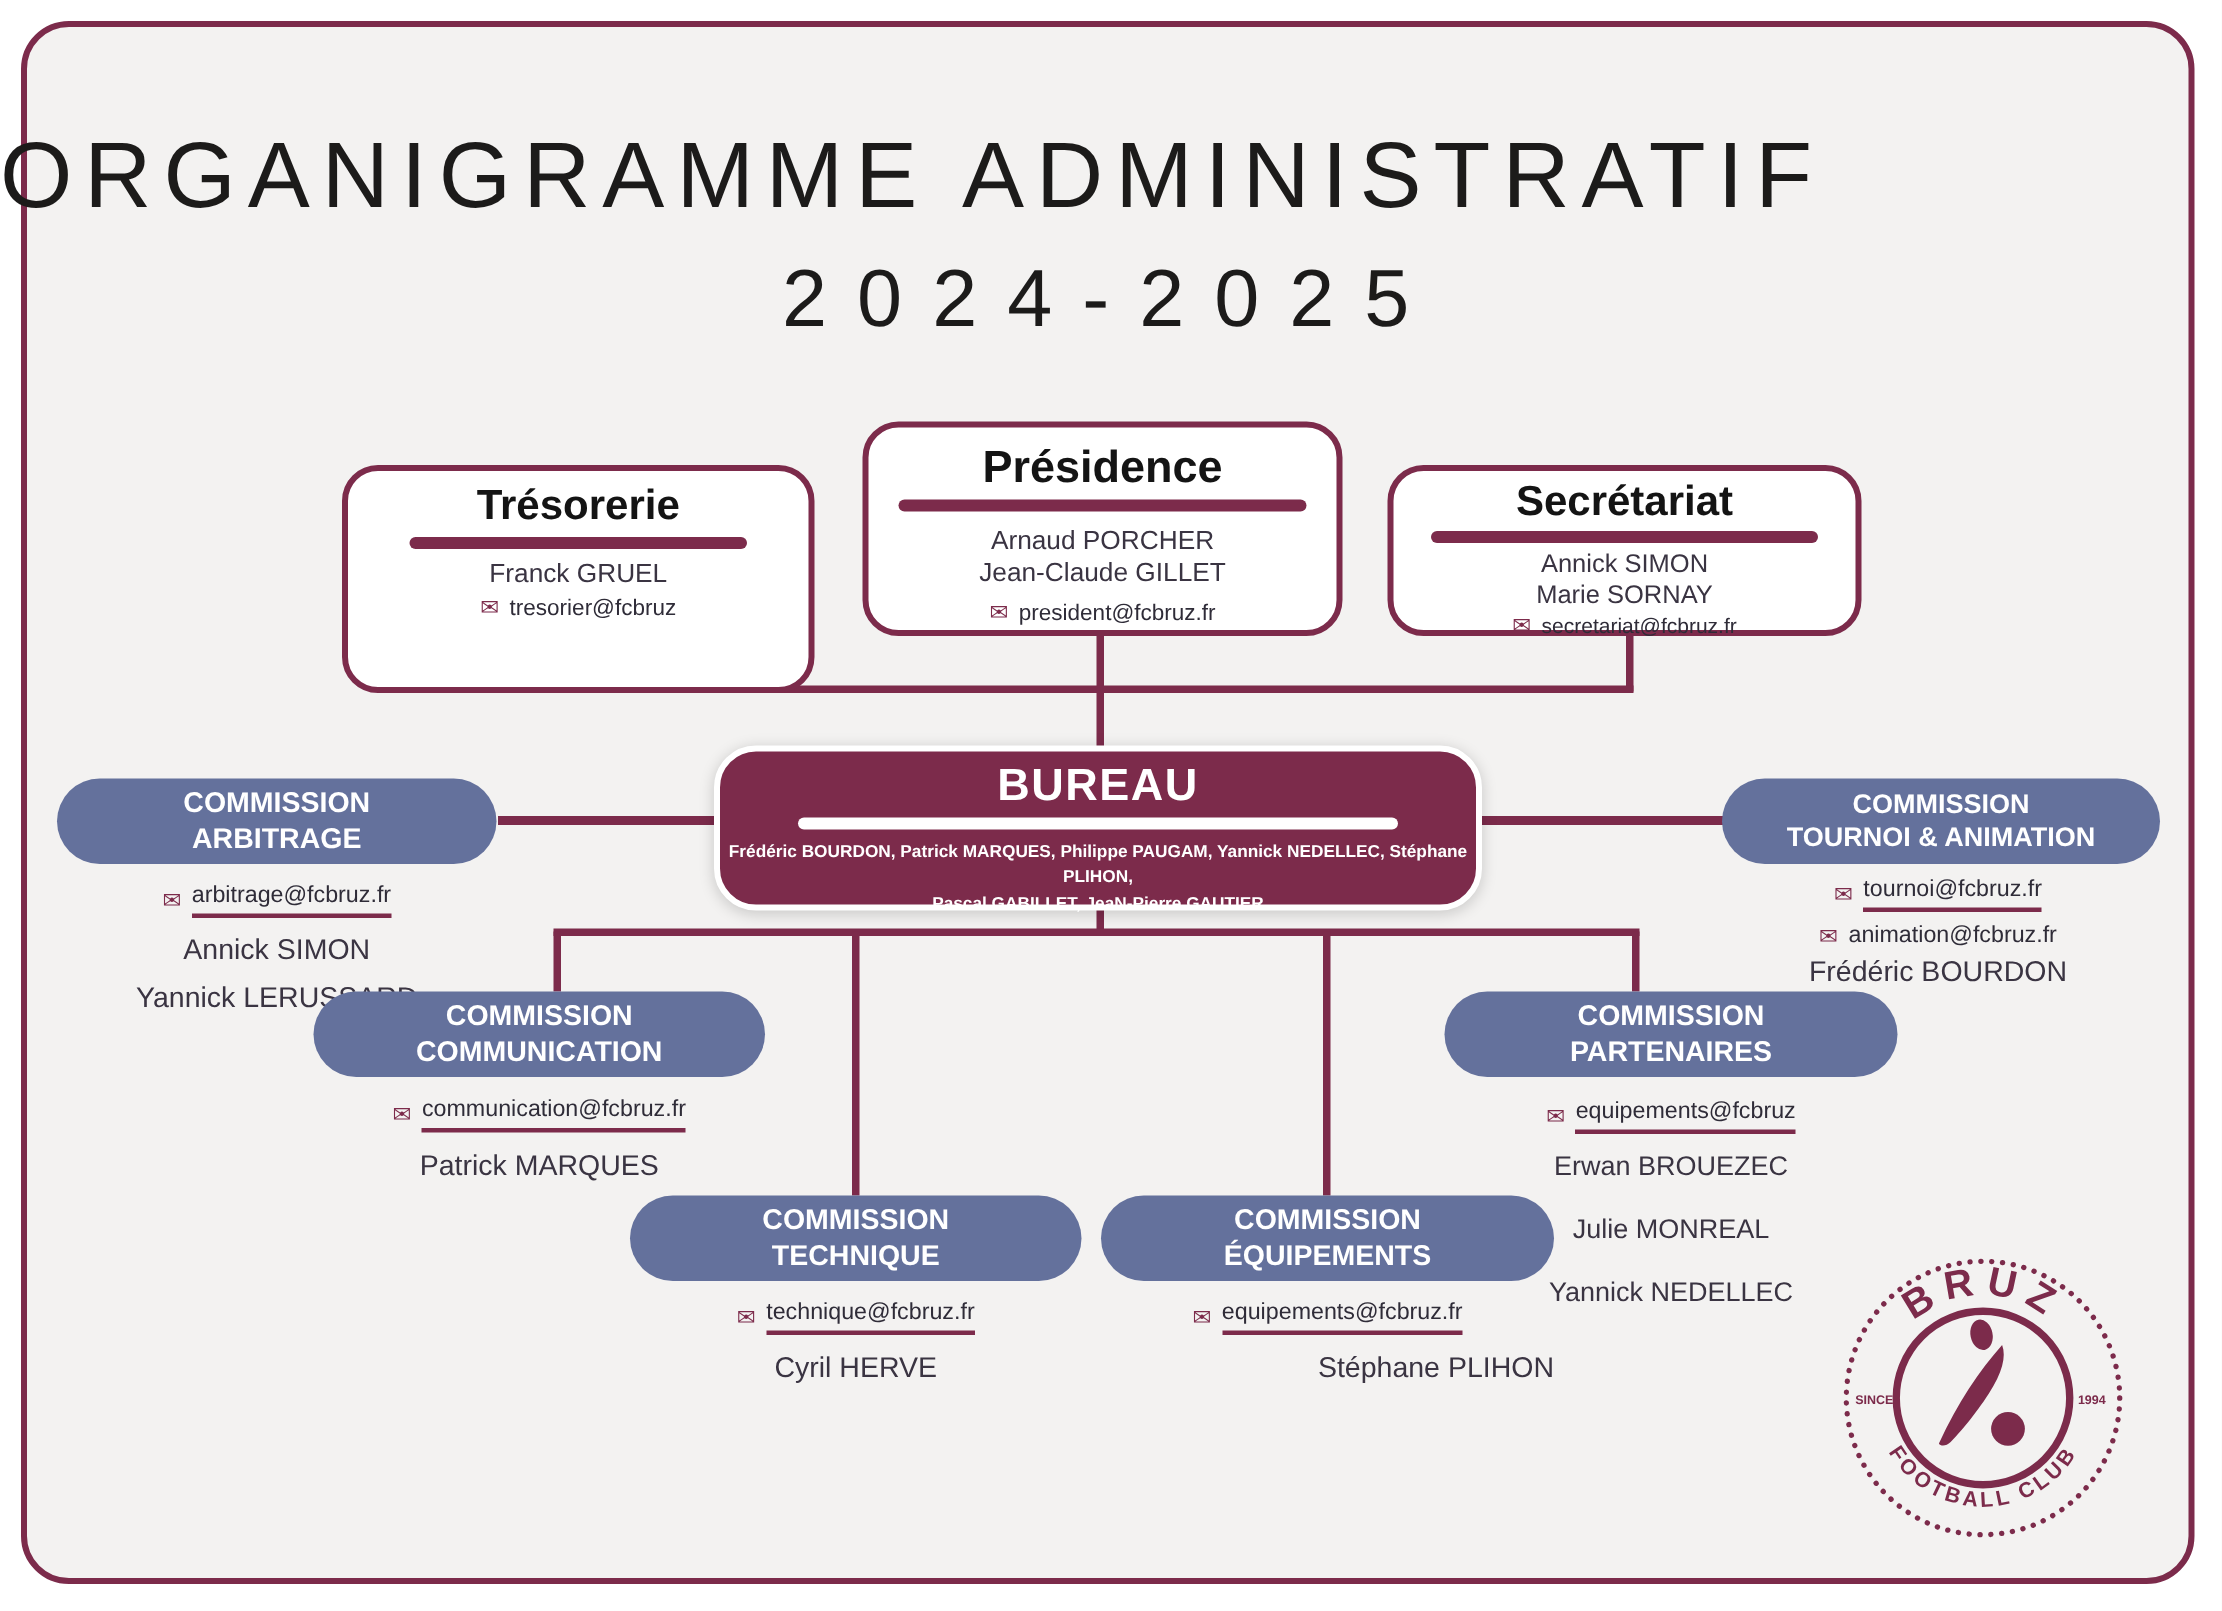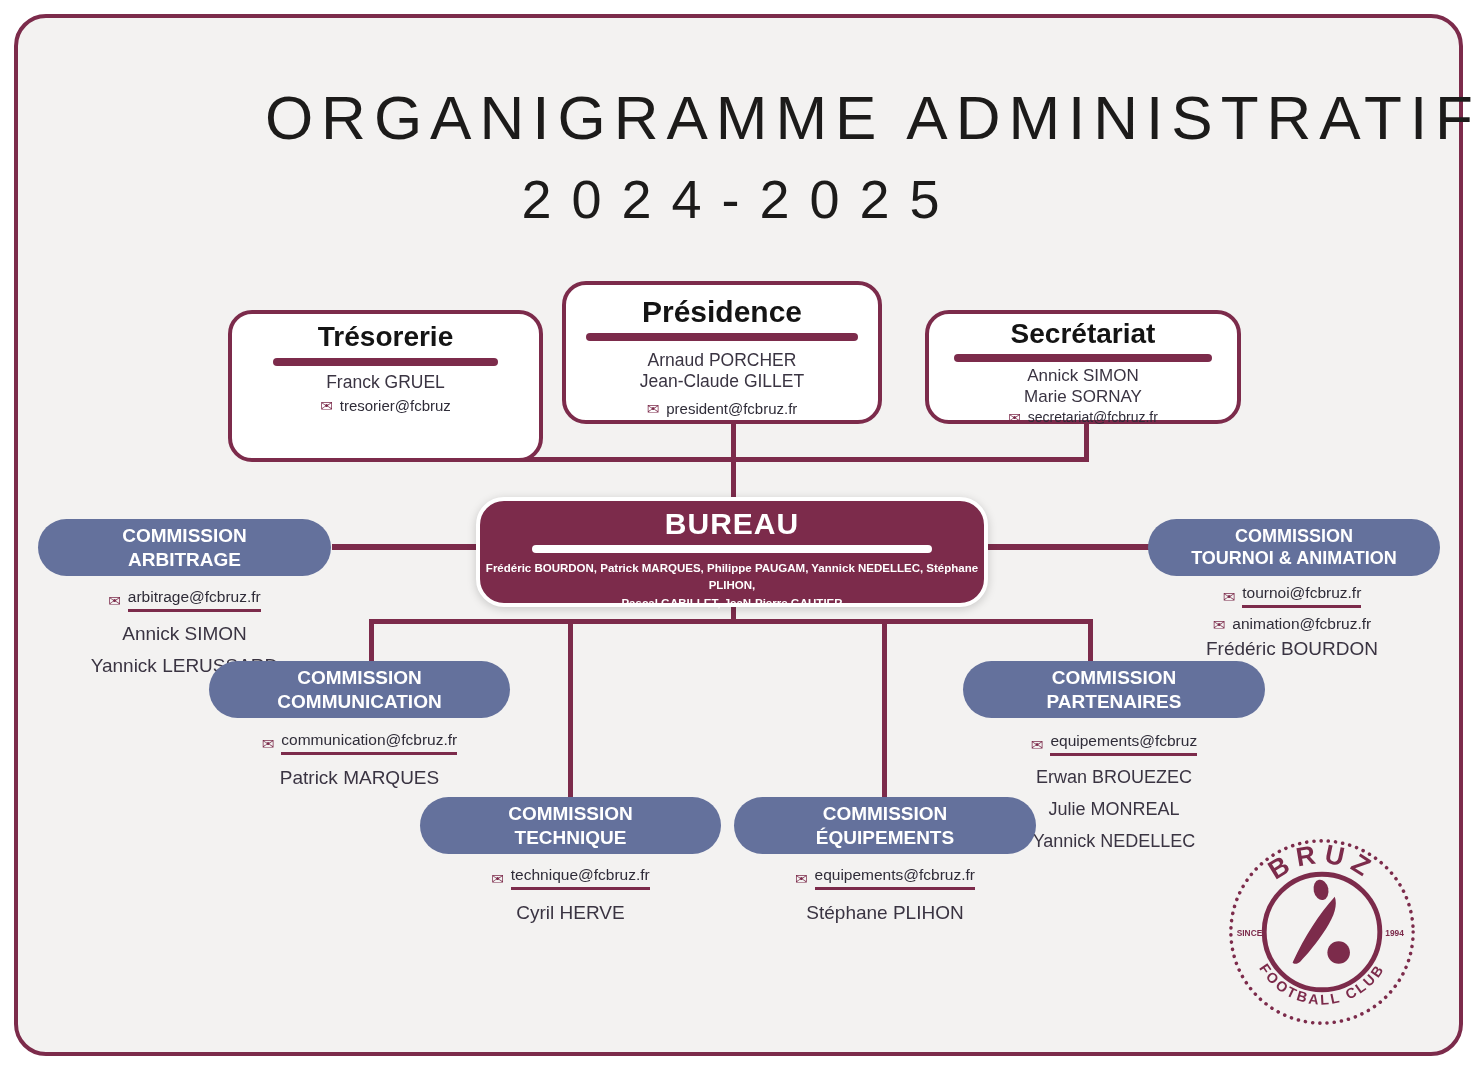--- a/index.html
+++ b/index.html
@@ -8,21 +8,21 @@
     --bg:#f3f2f1;
     --ink:#1c1b1a;
     --name:#3a3442;
   }
   *{box-sizing:border-box;margin:0;padding:0}
   html,body{width:1481px;height:1074px;background:#ffffff;overflow:hidden;
     font-family:"Liberation Sans","DejaVu Sans",sans-serif;}
   .stage{position:relative;width:1481px;height:1074px;}
   .frame{position:absolute;left:14px;top:14px;width:1449px;height:1042px;
     border:4px solid var(--maroon);border-radius:32px;background:var(--bg);}
-  .title{position:absolute;left:0;top:82px;width:100%;text-align:right;
+  .title{position:absolute;left:0;top:82px;width:100%;text-align:left;
     font-size:62px;font-weight:400;letter-spacing:8px;color:var(--ink);}
   .subtitle{position:absolute;left:0;top:168px;width:100%;text-align:center;
     font-size:54px;font-weight:300;letter-spacing:20px;color:var(--ink);}
   .line{position:absolute;background:var(--maroon);}
   .card{position:absolute;background:#ffffff;border:4px solid var(--maroon);
     border-radius:24px;text-align:center;padding-top:8px;}
   .card-title{font-weight:800;color:#141414;line-height:1.1;}
   .bar{height:8px;border-radius:4px;background:var(--maroon);margin:5px auto 6px auto;}
   .name{font-size:17.5px;color:var(--name);line-height:1.22;}
   .email-row{display:flex;justify-content:center;align-items:center;gap:7px;margin-top:4px;}
@@ -34,21 +34,21 @@
     box-shadow:0 2px 10px rgba(0,0,0,.18);text-align:center;padding-top:6px;}
   .bureau-title{color:#ffffff;font-weight:800;font-size:30px;letter-spacing:1px;}
   .bureau-bar{width:400px;height:8px;border-radius:4px;background:#ffffff;margin:4px auto 7px auto;}
   .bureau-line{color:#ffffff;font-weight:700;font-size:11.5px;line-height:1.5;}
   .pill{position:absolute;height:57px;border-radius:29px;background:var(--blue);
     color:#ffffff;font-weight:700;font-size:19px;line-height:1.22;text-align:center;
     display:flex;flex-direction:column;justify-content:center;}
   .pill.small{font-size:18px;}
   .detail{position:absolute;text-align:center;}
   .detail .name{font-size:19px;margin-top:9px;}
-  .detail .name.tight{font-size:18px;margin-top:10px;line-height:1.22;}
+  .detail .name.tight{font-size:18px;margin-top:20px;line-height:1.22;}
   .detail .name.first{margin-top:10px;}
   .logo{position:absolute;left:1224px;top:834px;}
   .logo text{font-family:"Liberation Sans","DejaVu Sans",sans-serif;}
 </style>
 </head>
 <body>
 
 <div class="stage">
   <div class="frame"></div>
 
@@ -71,21 +71,21 @@
   <div class="card" style="left:228px;top:310px;width:315px;height:152px;">
     <div class="card-title" style="font-size:28px;">Trésorerie</div>
     <div class="bar" style="width:225px;"></div>
     <div class="name">Franck GRUEL</div>
     <div class="email-row">
       <span class="env">✉</span>
       <span class="email">tresorier@fcbruz</span>
     </div>
   </div>
 
-  <div class="card" style="left:562px;top:281px;width:320px;height:143px;padding-top:10px;">
+  <div class="card" style="left:575px;top:281px;width:320px;height:143px;padding-top:10px;">
     <div class="card-title" style="font-size:30px;">Présidence</div>
     <div class="bar" style="width:272px;margin-bottom:9px;"></div>
     <div class="name">Arnaud PORCHER</div>
     <div class="name">Jean-Claude GILLET</div>
     <div class="email-row" style="margin-top:7px;">
       <span class="env">✉</span>
       <span class="email">president@fcbruz.fr</span>
     </div>
   </div>
 
@@ -176,21 +176,21 @@
 
   <div class="pill" style="left:734px;top:797px;width:302px;">
     <span>COMMISSION</span>
     <span>ÉQUIPEMENTS</span>
   </div>
   <div class="detail" style="left:734px;top:862px;width:302px;">
     <div class="email-row">
       <span class="env">✉</span>
       <span class="email u" style="font-size:15.5px;">equipements@fcbruz.fr</span>
     </div>
-    <div class="name first" style="font-size:19px;margin-top:11px;">Stéphane PLIHON</div>
+    <div class="name first" style="font-size:19px;margin-top:11px;text-align:right;">Stéphane PLIHON</div>
   </div>
 
   <svg class="logo" width="196" height="196" viewBox="0 0 200 200">
     <defs>
       <path id="arc-top" d="M 30,100 A 70,70 0 0 1 170,100" fill="none"></path>
       <path id="arc-bottom" d="M 26,100 A 74,74 0 0 0 174,100" fill="none"></path>
     </defs>
     <circle cx="100" cy="100" r="93" fill="none" stroke="#7c2b4b" stroke-width="3.6" stroke-linecap="round" stroke-dasharray="0.1 7.3"></circle>
     <circle cx="100" cy="100" r="59" fill="none" stroke="#7c2b4b" stroke-width="5"></circle>
     <text font-size="27" font-weight="bold" fill="#7c2b4b" letter-spacing="7">

